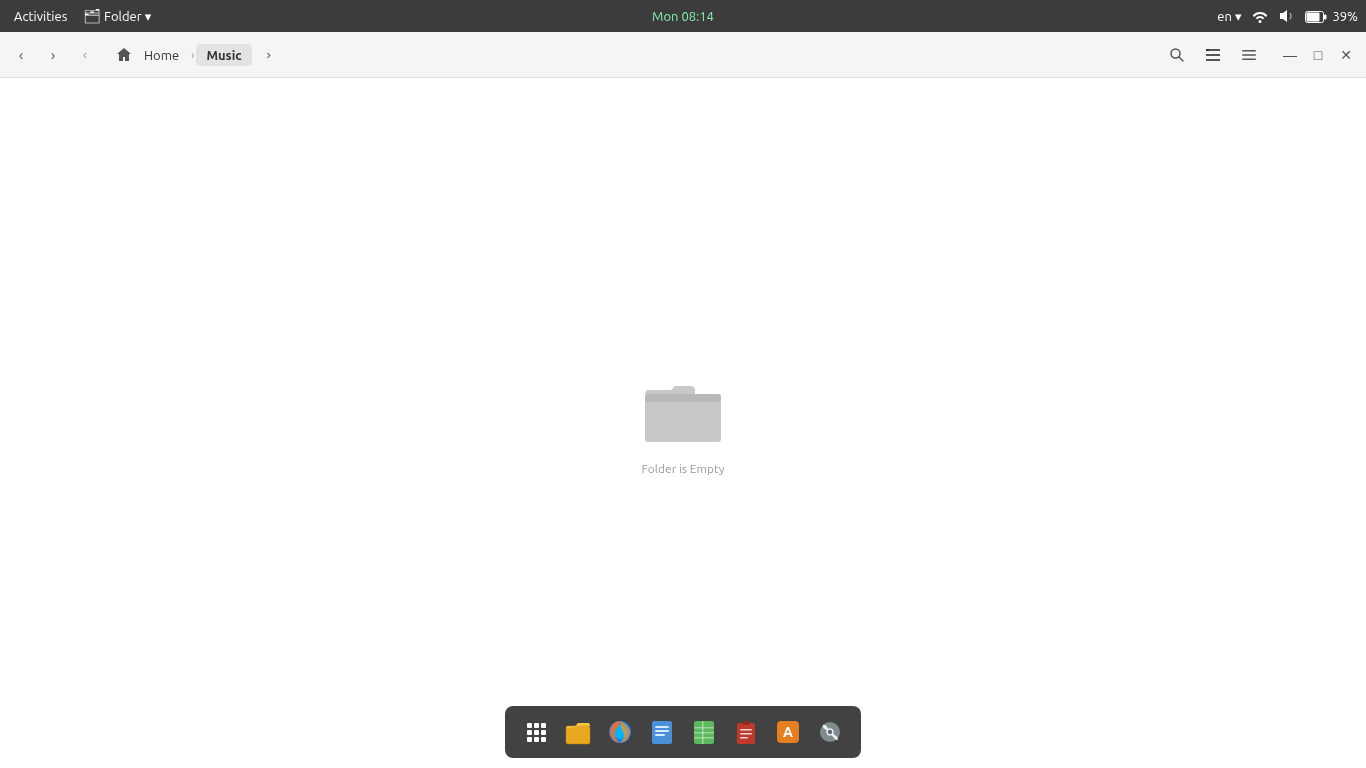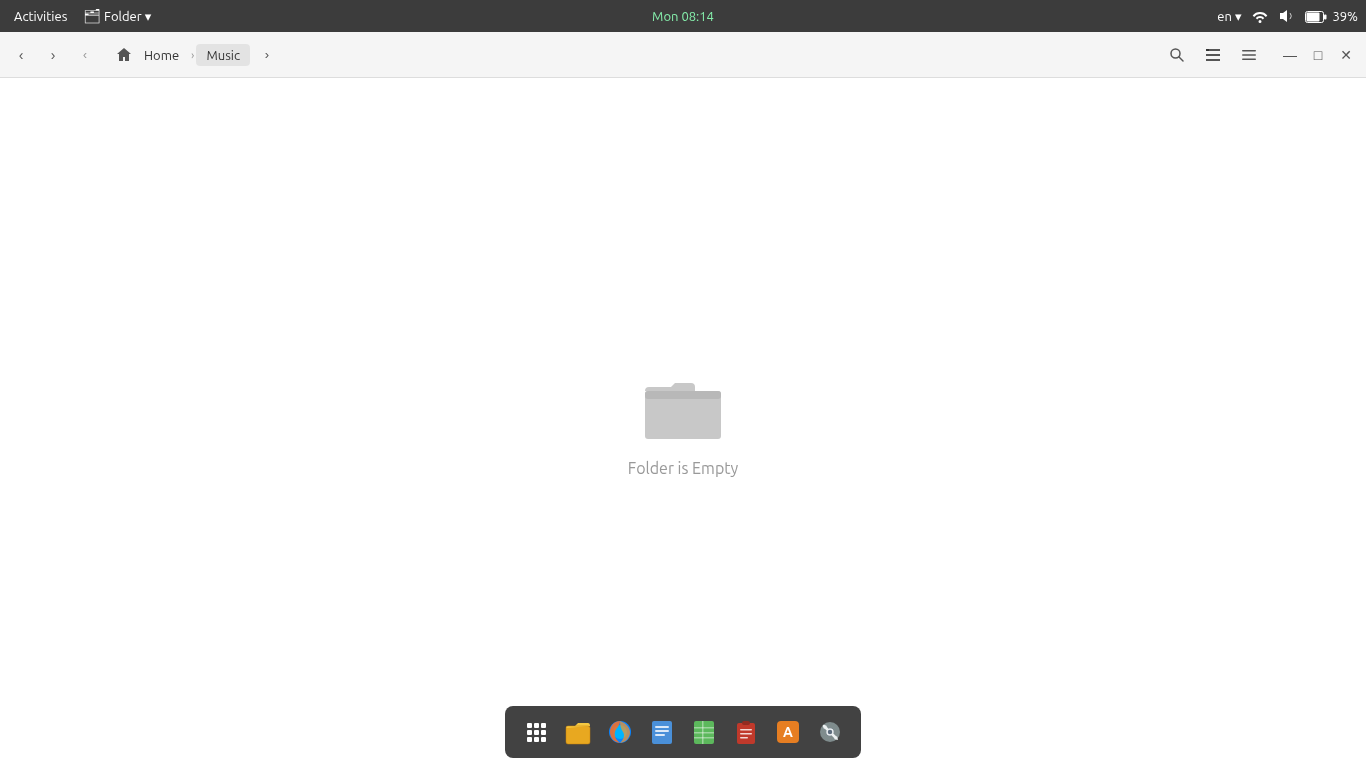--- a/index.html
+++ b/index.html
@@ -67,21 +67,21 @@
       align-items: center;
       padding: 4px 10px;
       font-size: 13px;
       color: #333;
       cursor: pointer;
       border-radius: 4px;
       gap: 12px;
     }
     .breadcrumb-active {
       background: rgba(0,0,0,0.07);
-      font-weight: 400;
+      font-weight: 700;
     }
     .breadcrumb-sep { color: #999; font-size: 12px; padding: 0 2px; }
 
     #toolbar-actions {
       display: flex;
       align-items: center;
       gap: 2px;
       margin-left: auto;
     }
     .action-btn {
@@ -126,21 +126,21 @@
     }
 
     .empty-folder-icon {
       width: 80px;
       height: 70px;
       position: relative;
     }
 
     .empty-msg {
       color: #999;
-      font-size: 16px;
+      font-size: 12px;
       font-weight: 400;
     }
 
     
     #taskbar {
       position: fixed;
       bottom: 10px;
       left: 50%;
       transform: translateX(-50%);
       height: 52px;

